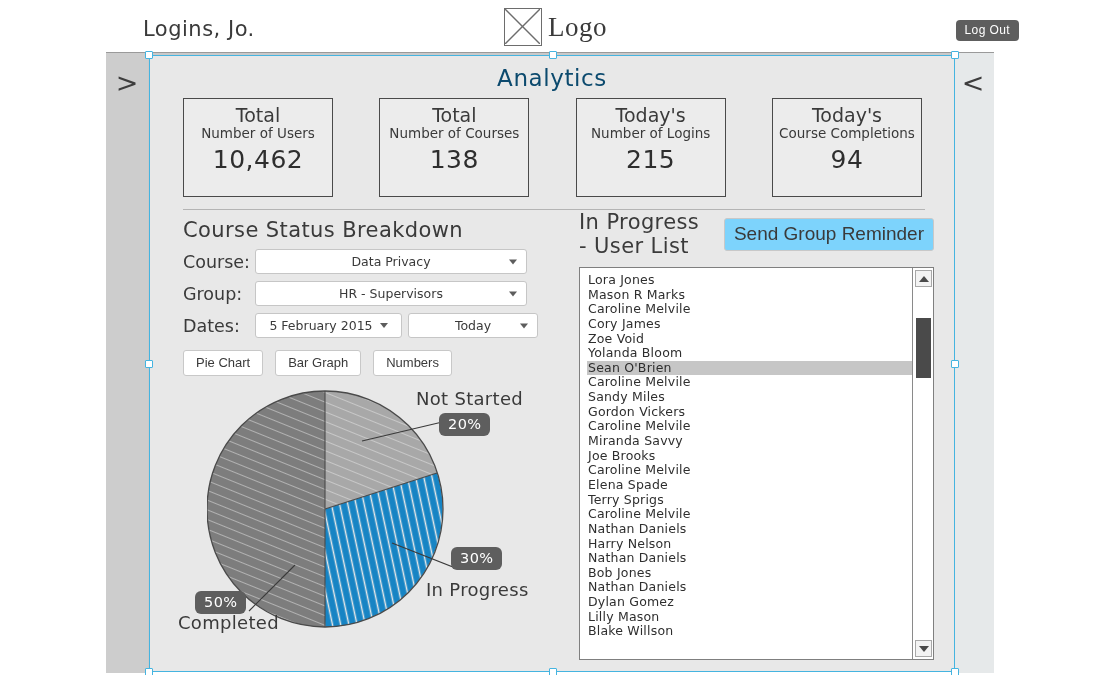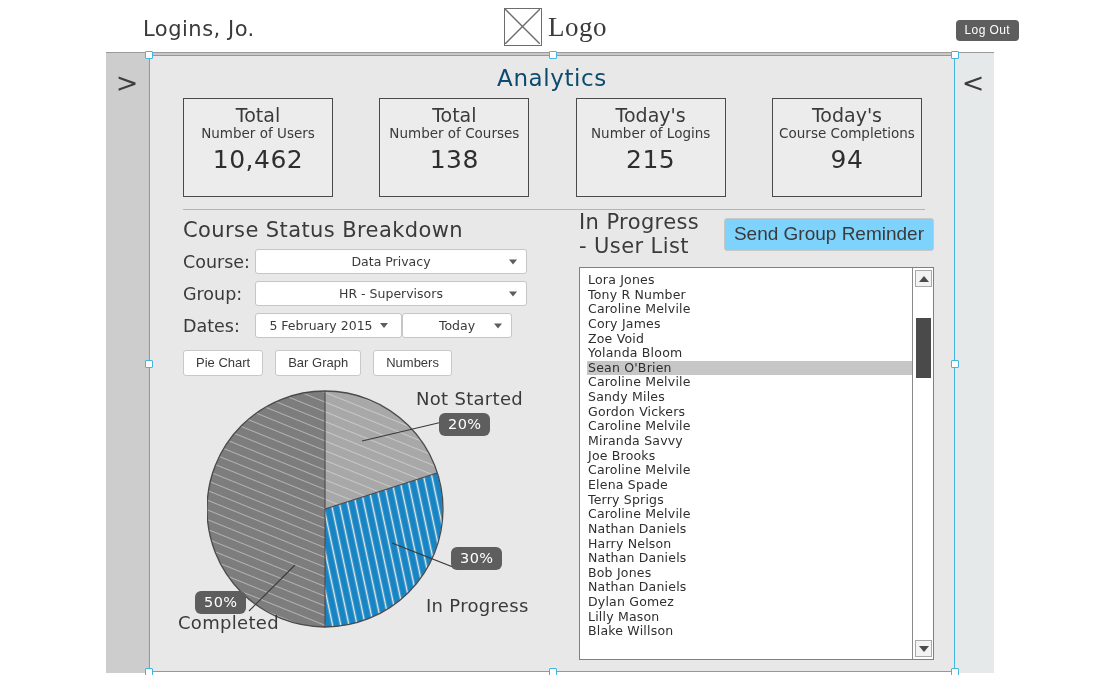--- a/index.html
+++ b/index.html
@@ -182,21 +182,21 @@
     display: flex;
     align-items: center;
     justify-content: center;
     position: relative;
     font-size: 12.5px;
     color: #3a3a3a;
     cursor: pointer;
   }
   .select-wide { width: 272px; }
   .select-date { width: 147px; }
-  .select-today { width: 110px; margin-left: 0; }
+  .select-today { width: 130px; margin-left: 6px; }
   .caret {
     position: absolute;
     right: 9px; top: 50%;
     transform: translateY(-50%);
     width: 0; height: 0;
     border-left: 4.5px solid transparent;
     border-right: 4.5px solid transparent;
     border-top: 5.5px solid #5d5d5d;
   }
   .caret-inline {
@@ -241,21 +241,21 @@
   }
   .pie-label {
     position: absolute;
     font-size: 18px;
     color: #3a3a3a;
     letter-spacing: .3px;
   }
   .lbl-notstarted { left: 233px; top: 7px; }
   .badge-20       { left: 256px; top: 32px; }
   .badge-30       { left: 268px; top: 166px; }
-  .lbl-inprogress { left: 243px; top: 214px; }
+  .lbl-inprogress { left: 243px; top: 198px; }
   .badge-50       { left: 12px;  top: 210px; }
   .lbl-completed  { left: -5px;  top: 231px; }
 
   
   .list-head {
     display: flex;
     align-items: center;
     gap: 13px;
   }
   .group-btn {
@@ -498,21 +498,21 @@
 
     <div class="col-right">
       <div class="list-head">
         <div class="section-title" style="margin-top:0">In Progress - User List</div>
         <button class="group-btn">Send Group Reminder</button>
       </div>
 
       <div class="list-box">
         <div class="list-scroll" id="user-list">
             <div class="list-item">Lora Jones</div>
-            <div class="list-item">Tony R Number</div>
+            <div class="list-item">Mason R Marks</div>
             <div class="list-item">Caroline Melvile</div>
             <div class="list-item">Cory James</div>
             <div class="list-item">Zoe Void</div>
             <div class="list-item">Yolanda Bloom</div>
             <div class="list-item selected">Sean O'Brien<button class="row-btn">Send Reminder</button></div>
             <div class="list-item">Caroline Melvile</div>
             <div class="list-item">Sandy Miles</div>
             <div class="list-item">Gordon Vickers</div>
             <div class="list-item">Caroline Melvile</div>
             <div class="list-item">Miranda Savvy</div>

